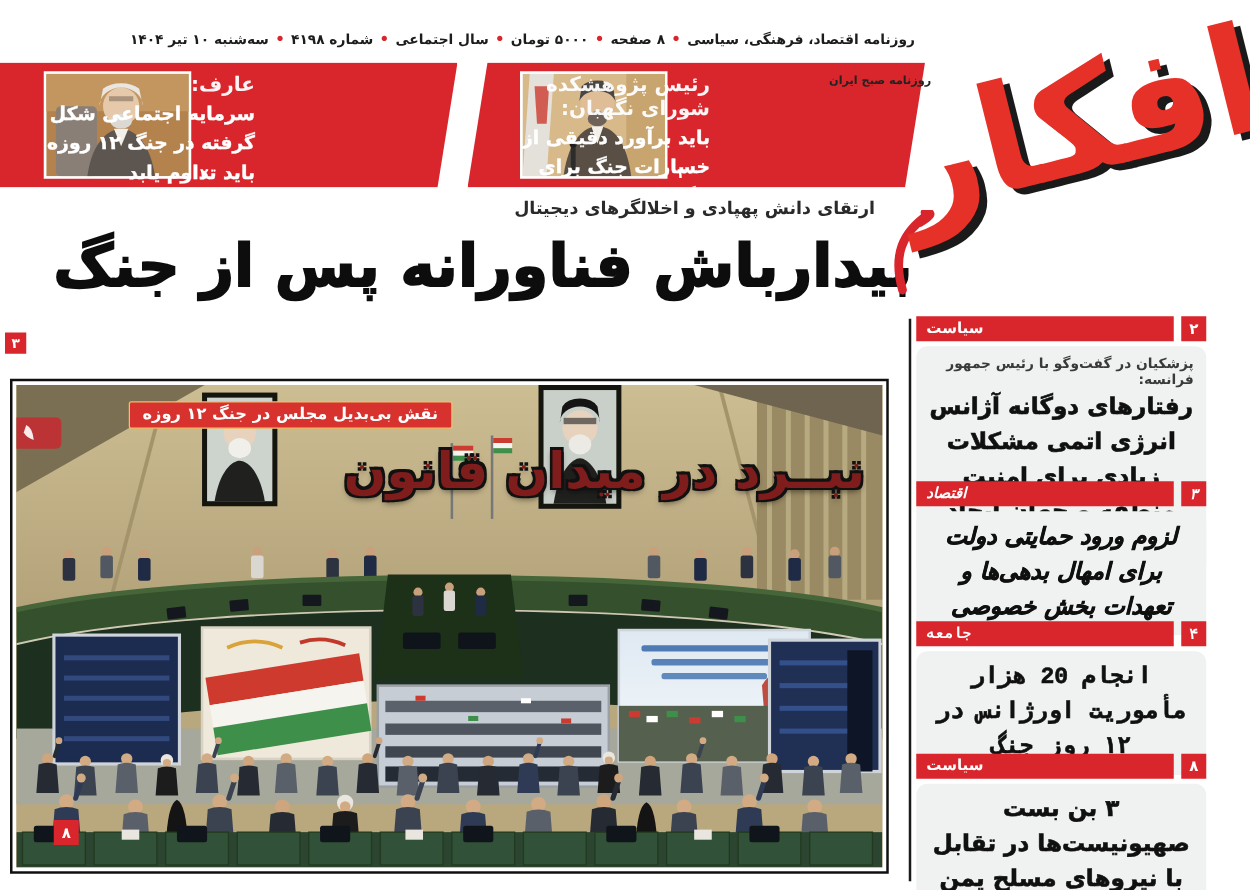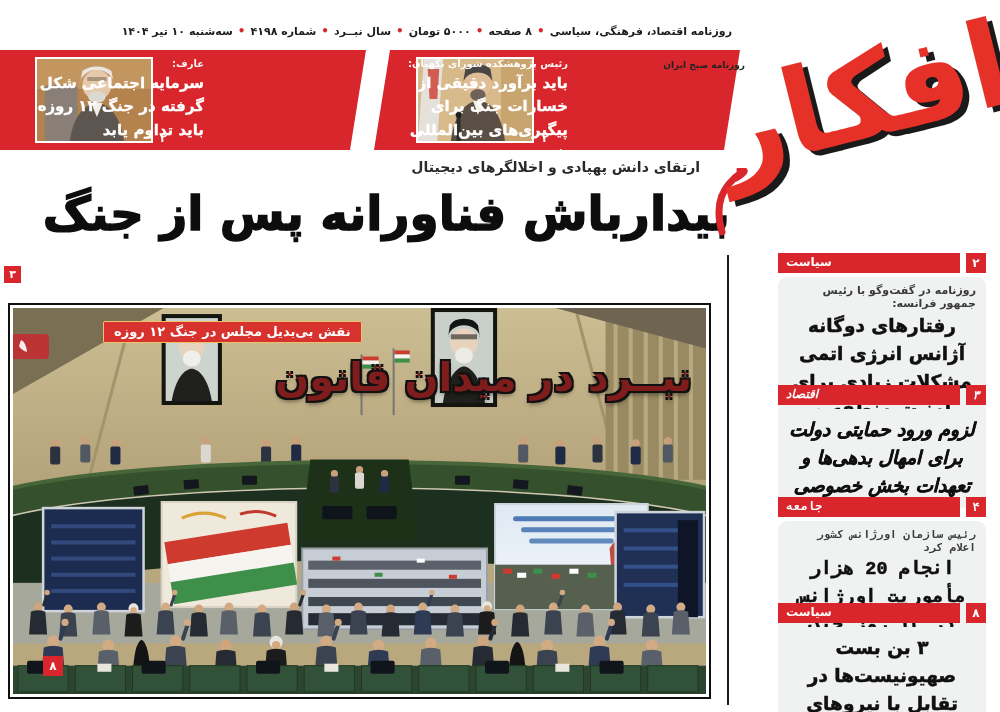--- a/index.html
+++ b/index.html
@@ -18,21 +18,21 @@
   .logo-text { position:absolute; top:38px; right:-12px; font-size:118px; font-weight:bold;
     color:#e63128; transform:rotate(-14deg); transform-origin:center;
     text-shadow:5px 6px 0 #1a1a1a; letter-spacing:-4px; line-height:1; }
   .tagline { top:60px; right:255px; font-size:9px; font-weight:bold; color:#222; z-index:7; }
 
   
   .tbox { top:50px; height:100px; background:#d8262c; color:#fff; z-index:2; }
   .tbox1 { right:634px; width:366px; clip-path:polygon(0 0,366px 0,350px 100%,0 100%); }
   .tbox2 { right:260px; width:366px; clip-path:polygon(16px 0,366px 0,350px 100%,0 100%); }
   .tbox .txt { position:absolute; top:8px; text-align:right; direction:rtl; }
-  .tbox .kick { font-size:10px; font-weight:bold; opacity:.95; margin-bottom:3px; }
+  .tbox .kick { font-size:16px; font-weight:bold; opacity:.95; margin-bottom:3px; }
   .tbox .hl { font-size:15px; font-weight:bold; line-height:1.55; -webkit-text-stroke:.3px #fff; }
   .tbox .photo { position:absolute; top:7px; width:118px; height:86px; background:#fff;
     padding:2px; }
   .tbox .pn { position:absolute; bottom:5px; font-size:11px; font-weight:bold; color:#fff; }
 
   
   .lead-kick { top:159px; right:300px; font-size:14px; font-weight:bold; color:#2a2a2a; }
   .lead-hl { top:186px; right:270px; font-size:47px; font-weight:bold; color:#0d0d0d;
     white-space:nowrap; letter-spacing:-1px; -webkit-text-stroke:1.4px #0d0d0d; }
   .flourish { top:168px; right:252px; z-index:1; }
@@ -51,21 +51,21 @@
   .badge-pos { position:absolute; left:90px; top:13px; }
   .caption { position:absolute; right:14px; top:46px; z-index:3; color:#7f1d1d;
     font-size:40px; font-weight:bold; letter-spacing:-1px;
     text-shadow:-2px -2px 0 #111,2px -2px 0 #111,-2px 2px 0 #111,2px 2px 0 #111,0 3px 5px rgba(0,0,0,.55); }
   .ribbon { position:absolute; left:0; top:26px; width:36px; height:25px;
     background:rgba(203,38,48,.82); border-radius:0 4px 4px 0; z-index:3; }
   .mark8 { position:absolute; left:30px; top:348px; width:20px; height:20px; font-size:12px; z-index:3; }
 
   
   .divider { top:255px; left:727px; width:2px; height:450px; background:#1a1a1a; }
-  .sidebar { top:250px; left:778px; width:208px; height:462px; }
+  .sidebar { top:250px; left:733px; width:232px; height:462px; }
   .sec { position:absolute; right:0; left:0; }
   .sec-bar { position:relative; height:20px; }
   .sec-label { position:absolute; left:0; right:26px; top:0; bottom:0; background:#d8262c;
     color:#fff; font-size:12px; font-weight:bold; text-align:left; padding:2px 8px 0;
     direction:rtl; }
   .sec-page { position:absolute; right:0; top:0; width:20px; height:20px; font-size:12px; }
   .sec-panel { margin-top:4px; background:#f0f2f2; border-radius:9px; padding:7px 10px 9px; }
   .sec-kick { font-size:11px; font-weight:bold; color:#3a3a3a; text-align:right; margin-bottom:2px; }
   .sec-hl { font-size:18.5px; font-weight:bold; color:#101010; line-height:1.5;
     text-align:center; -webkit-text-stroke:.5px #101010; }
@@ -73,21 +73,21 @@
 </style>
 </head>
 <body>
 
 <div id="page">
 
   <div class="abs meta">
     <span class="meta-seg">روزنامه اقتصاد، فرهنگی، سیاسی</span>
     <span class="meta-seg">۸ صفحه</span>
     <span class="meta-seg">۵۰۰۰ تومان</span>
-    <span class="meta-seg">سال نبــرد</span>
+    <span class="meta-seg">سال اجتماعی</span>
     <span class="meta-seg">شماره ۴۱۹۸</span>
     <span class="meta-seg">سه‌شنبه ۱۰ تیر ۱۴۰۴</span>
   </div>
 
   <div class="abs tagline">روزنامه صبح ایران</div>
   <div class="abs logo-wrap">
     <div class="logo-text">افکار</div>
   </div>
 
   <div class="abs tbox tbox1">
@@ -405,42 +405,41 @@
 
   <div class="abs divider"></div>
   <div class="abs sidebar">
 
     <div class="sec s1">
       <div class="sec-bar">
         <div class="sec-label">سیاست</div>
         <div class="marker sec-page">۲</div>
       </div>
       <div class="sec-panel">
-        <div class="sec-kick">روزنامه در گفت‌وگو با رئیس جمهور فرانسه:</div>
+        <div class="sec-kick">پزشکیان در گفت‌وگو با رئیس جمهور فرانسه:</div>
         <div class="sec-hl">رفتارهای دوگانه آژانس انرژی اتمی مشکلات زیادی برای امنیت منطقه و جهان ایجاد کرده است</div>
       </div>
     </div>
 
     <div class="sec s2">
       <div class="sec-bar">
         <div class="sec-label">اقتصاد</div>
         <div class="marker sec-page">۳</div>
       </div>
       <div class="sec-panel">
         <div class="sec-hl">لزوم ورود حمایتی دولت برای امهال بدهی‌ها و تعهدات بخش خصوصی</div>
       </div>
     </div>
 
     <div class="sec s3">
       <div class="sec-bar">
         <div class="sec-label">جامعه</div>
         <div class="marker sec-page">۴</div>
       </div>
       <div class="sec-panel">
-        <div class="sec-kick">رئیس سازمان اورژانس کشور اعلام کرد</div>
         <div class="sec-hl">انجام 20 هزار مأموریت اورژانس در ۱۲ روز جنگ</div>
       </div>
     </div>
 
     <div class="sec s4">
       <div class="sec-bar">
         <div class="sec-label">سیاست</div>
         <div class="marker sec-page">۸</div>
       </div>
       <div class="sec-panel">

